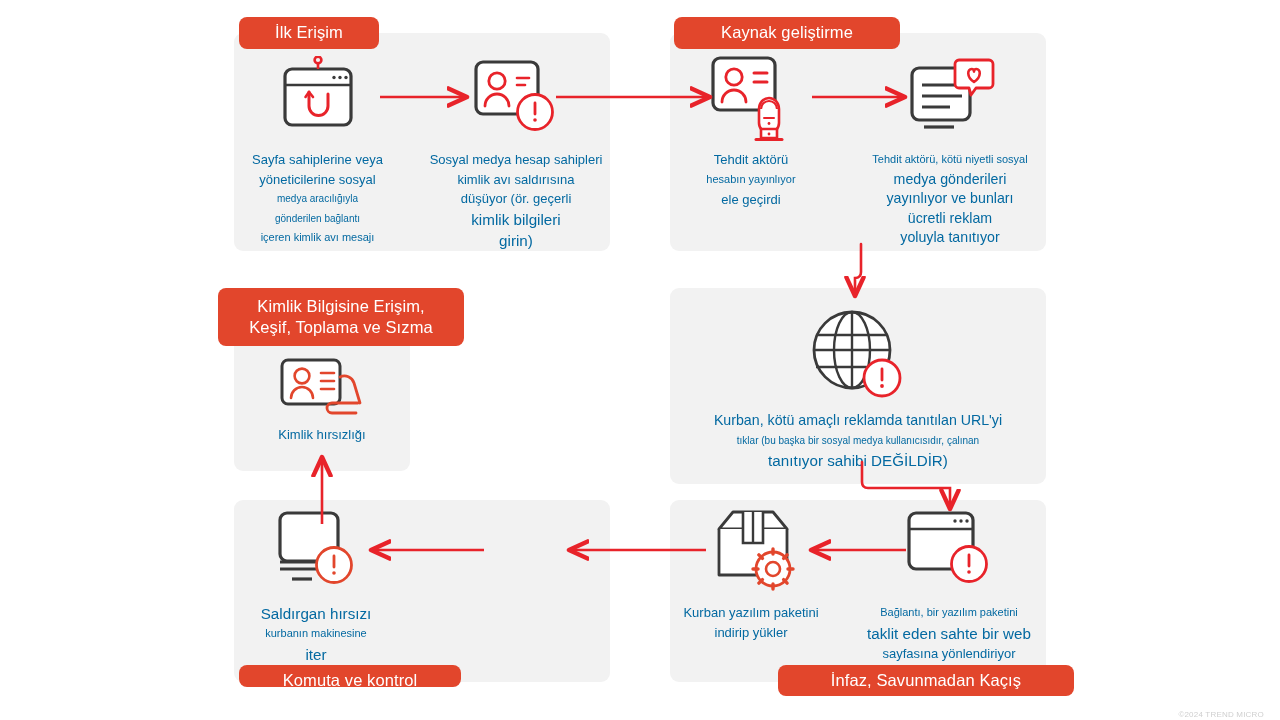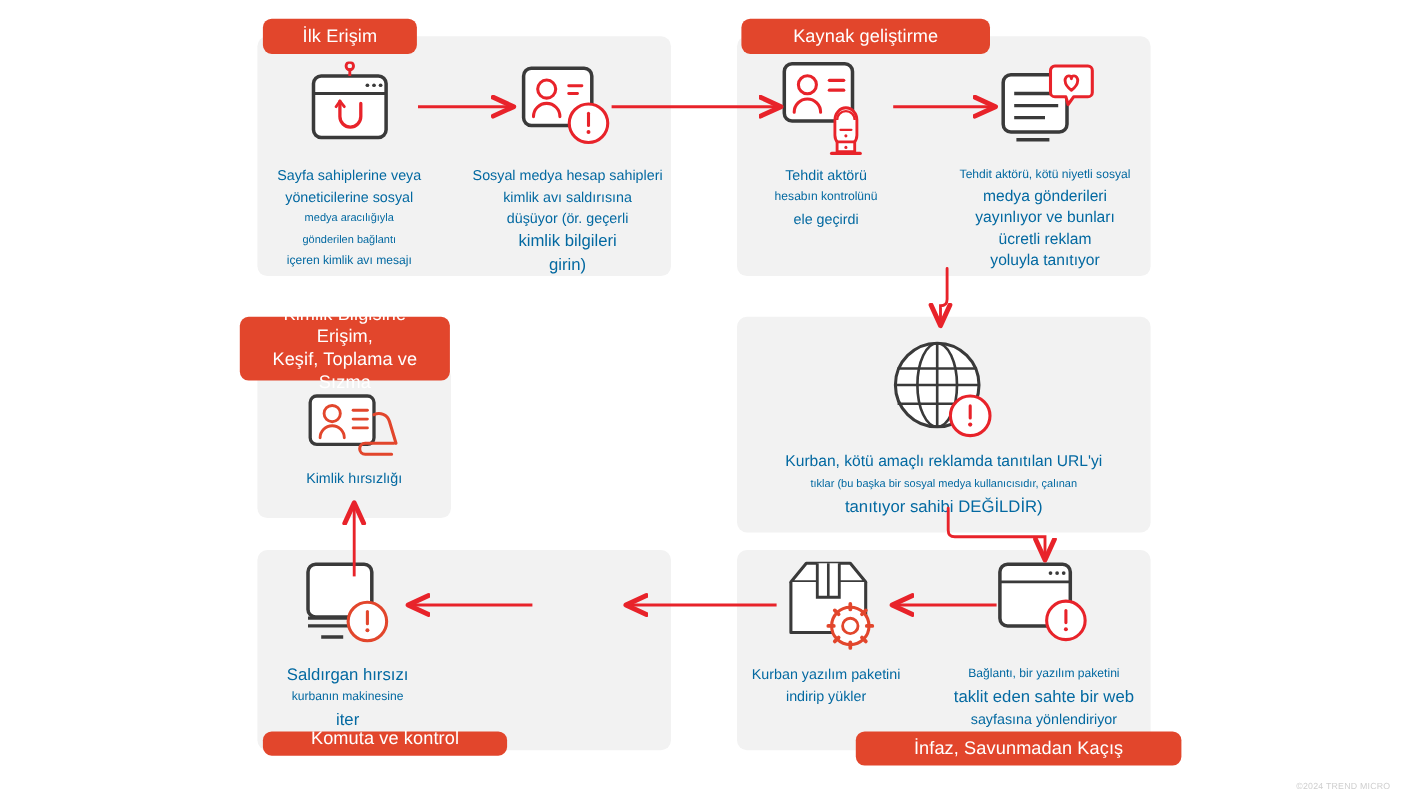--- a/index.html
+++ b/index.html
@@ -20,21 +20,21 @@
     border-radius:9px;
   }
 
   
   .stage-label{
     position:absolute;
     background:#e2462c;
     color:#ffffff;
     border-radius:8px;
     display:flex;
-    align-items:flex-end;
+    align-items:flex-start;
     justify-content:center;
     text-align:center;
     line-height:1.18;
     padding:6px 14px;
     box-sizing:border-box;
     font-size:16.5px;
     letter-spacing:.1px;
     z-index:6;
   }
   .stage-label.two-line{font-size:16.5px;line-height:1.25;}
@@ -123,21 +123,21 @@
   </svg>
 
   <div class="stage-label" style="left:239px;top:17px;width:140px;height:32px;">
     <span>İlk Erişim</span>
   </div>
 
   <div class="stage-label" style="left:674px;top:17px;width:226px;height:32px;">
     <span>Kaynak geliştirme</span>
   </div>
 
-  <div class="stage-label two-line" style="left:218px;top:288px;width:191px;height:58px;flex-direction:column;align-items:flex-end;padding:7px 12px;">
+  <div class="stage-label two-line" style="left:218px;top:288px;width:246px;height:58px;flex-direction:column;align-items:center;padding:7px 12px;">
     <span>Kimlik Bilgisine Erişim,</span>
     <span>Keşif, Toplama ve Sızma</span>
   </div>
 
   <div class="stage-label" style="left:239px;top:665px;width:222px;height:22px;">
     <span>Komuta ve kontrol</span>
   </div>
 
   <div class="stage-label" style="left:778px;top:665px;width:296px;height:31px;">
     <span>İnfaz, Savunmadan Kaçış</span>
@@ -202,21 +202,21 @@
         <line x1="63" y1="67" x2="73" y2="67" stroke="#e8232a" stroke-width="2" stroke-linecap="round"></line>
         <circle cx="68" cy="72.5" r="1.4" fill="#e8232a"></circle>
 
         <path d="M60,78 L76,78 L76,87 L60,87 Z" fill="#fff" stroke="#e8232a" stroke-width="2.6"></path>
         <line x1="55" y1="88.5" x2="81" y2="88.5" stroke="#e8232a" stroke-width="3" stroke-linecap="round"></line>
         <circle cx="68" cy="83" r="1.4" fill="#e8232a"></circle>
       </svg>
     </div>
     <div class="caption">
       <span class="ln s6">Tehdit aktörü</span>
-      <span class="ln s4">hesabın kontrolünü</span>
+      <span class="ln s4">hesabın yayınlıyor</span>
       <span class="ln s6">ele geçirdi</span>
     </div>
   </div>
 
   <div class="node" style="left:855px;top:52px;width:190px;">
     <div class="icon">
       <svg width="100" height="86" viewBox="0 0 100 86">
         <rect x="12" y="14" width="58" height="52" rx="7" fill="#fff" stroke="#3a3a3a" stroke-width="3.2"></rect>
         <line x1="22" y1="31" x2="56" y2="31" stroke="#3a3a3a" stroke-width="3"></line>
         <line x1="22" y1="42" x2="62" y2="42" stroke="#3a3a3a" stroke-width="3"></line>

